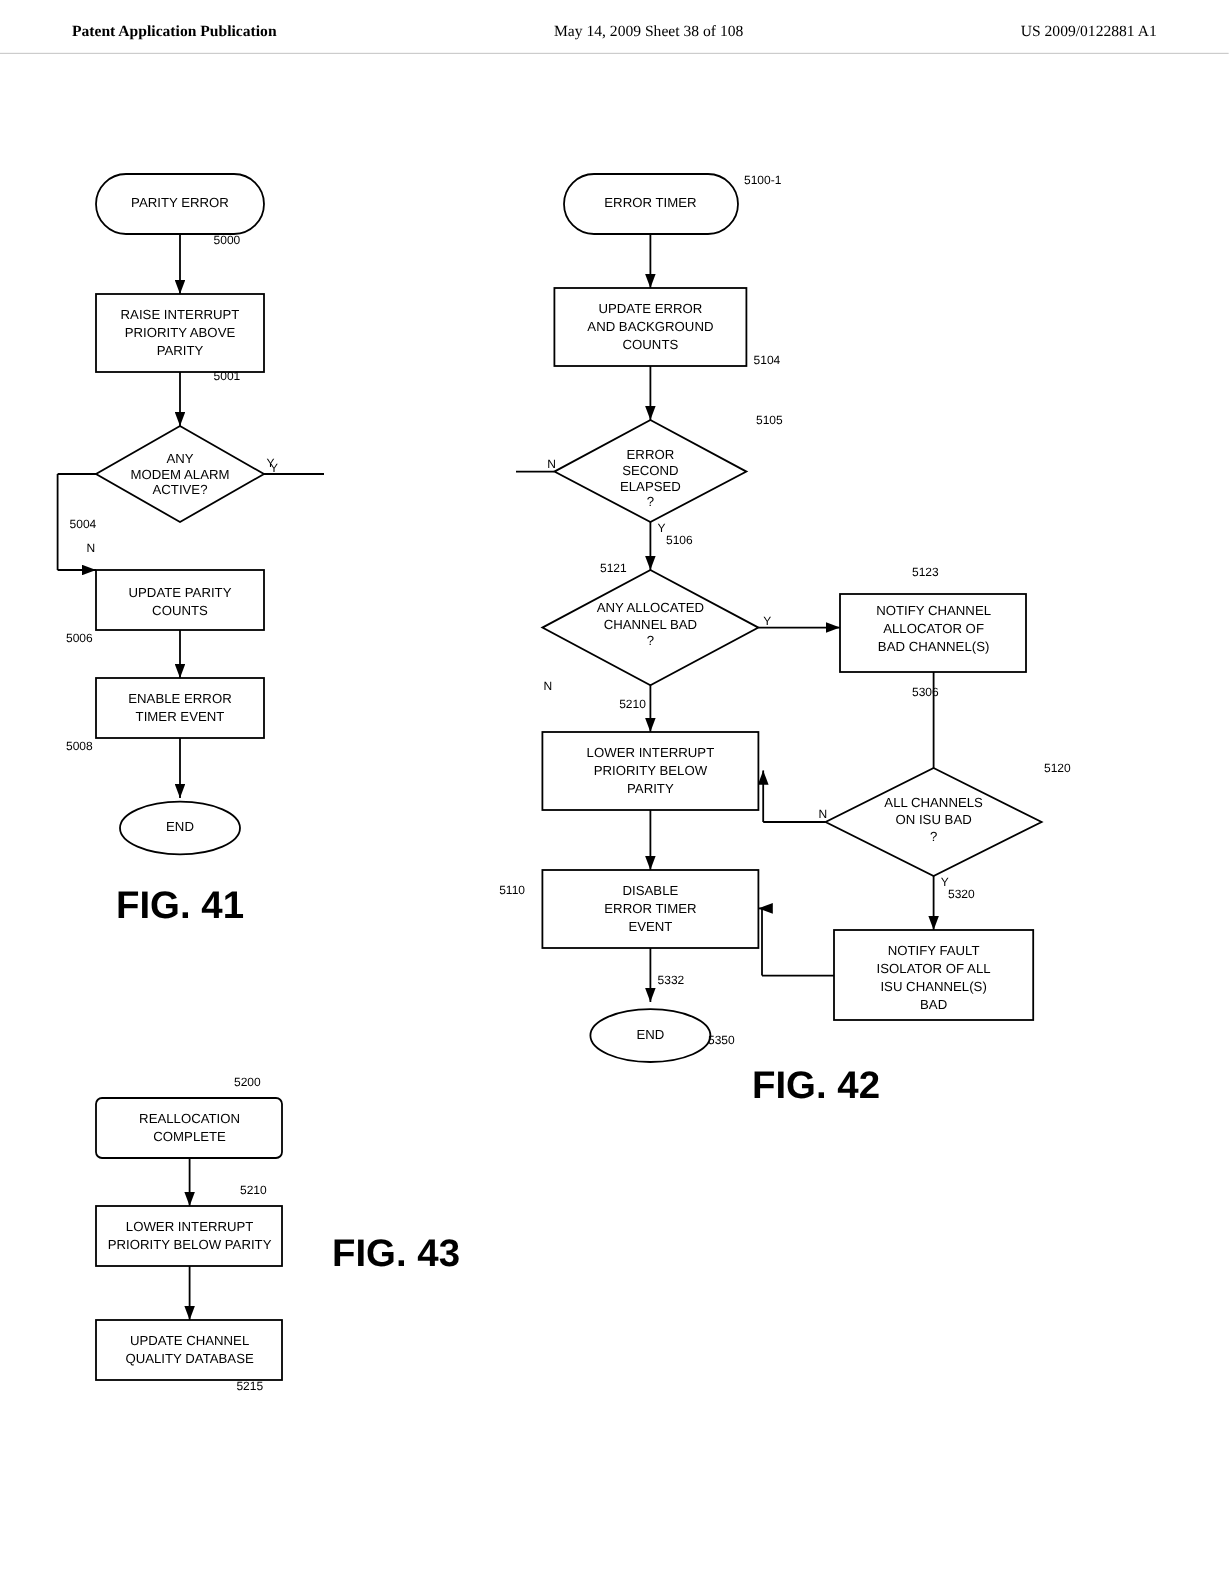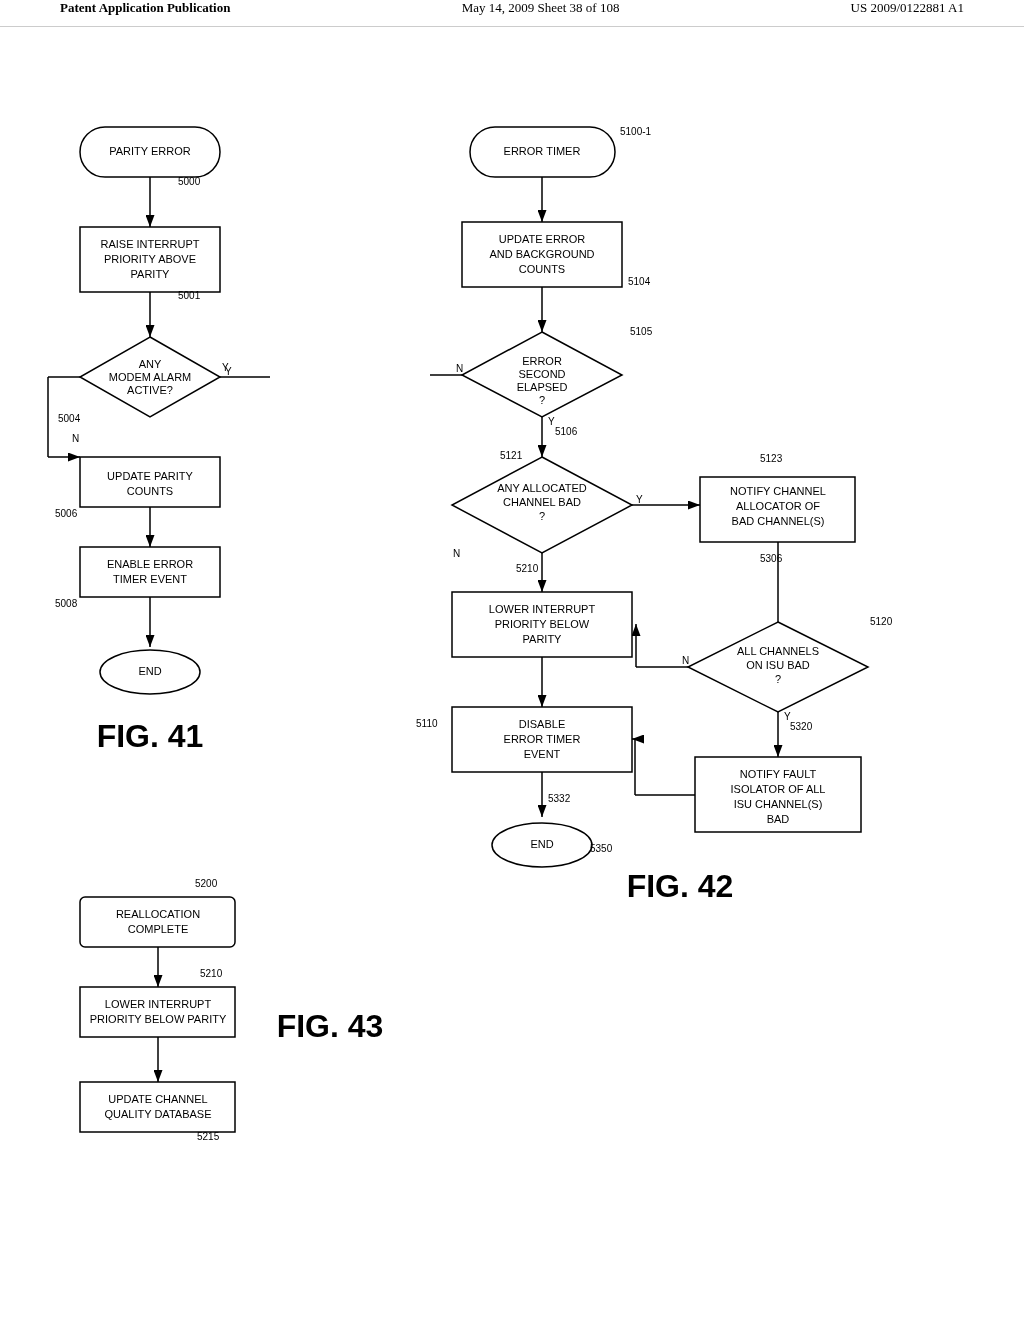--- a/index.html
+++ b/index.html
@@ -9,21 +9,21 @@
       background: #fff;
       font-family: 'Times New Roman', Times, serif;
       position: relative;
       overflow: hidden;
     }
 
     .header {
       display: flex;
       justify-content: space-between;
       align-items: center;
-      padding: 0 60px 10px 60px;
+      padding: 18px 60px 10px 60px;
       border-bottom: 1px solid #ccc;
       font-size: 13px;
     }
 
     .header-left { font-weight: bold; font-size: 13px; }
     .header-center { font-size: 13px; text-align: right; }
     .header-right { font-size: 13px; }
 
     .diagram-area {
       position: relative;

